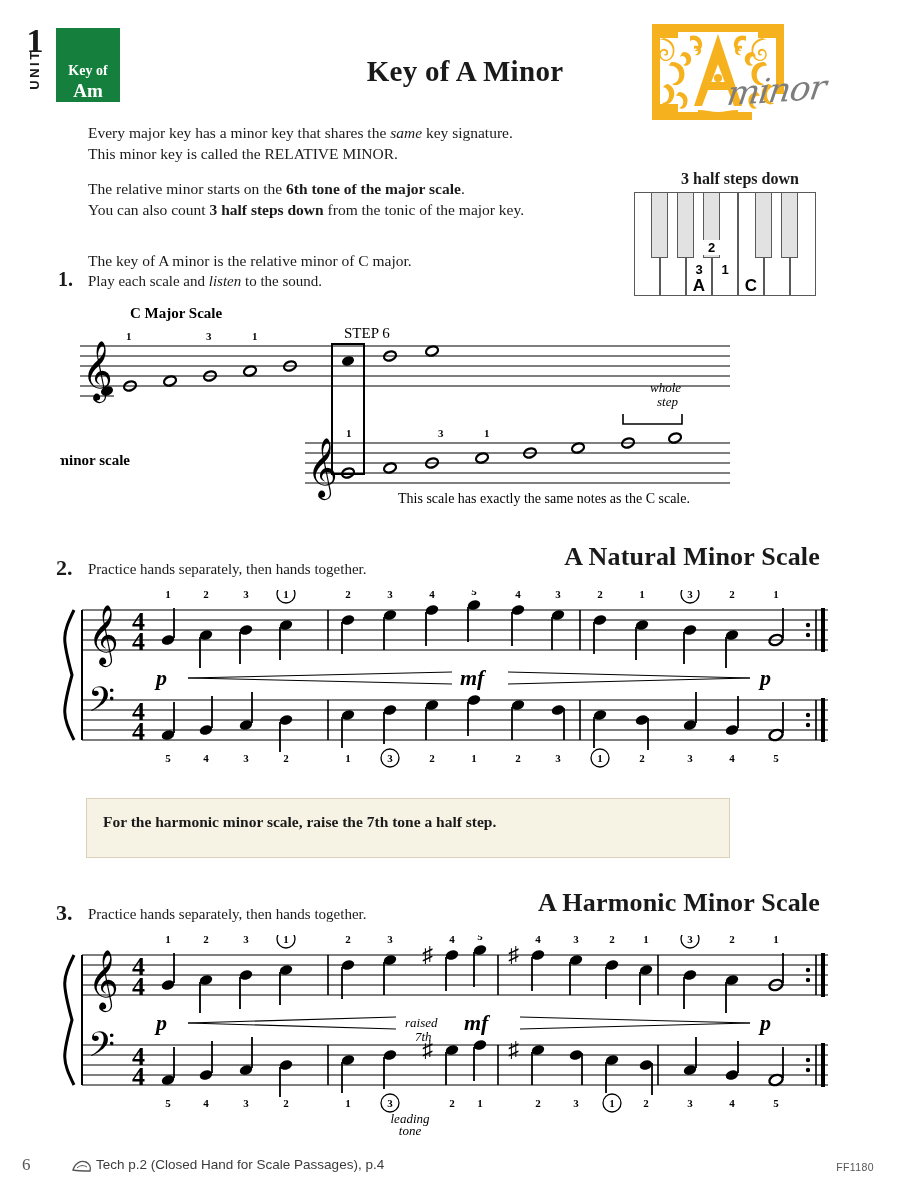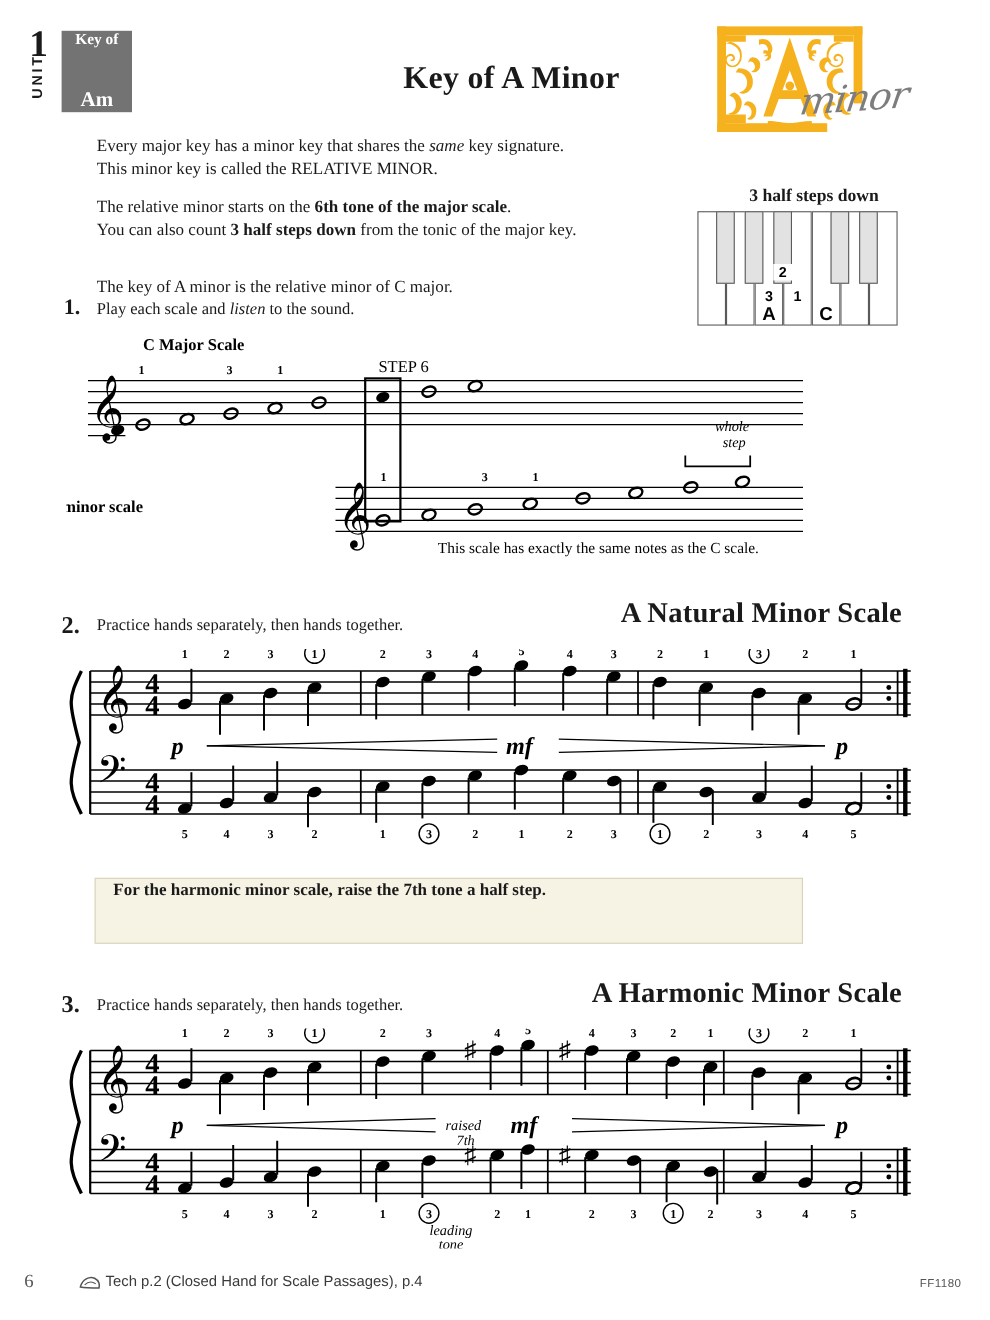--- a/index.html
+++ b/index.html
@@ -6,22 +6,22 @@
   body{width:900px;height:1200px;position:relative;
        font-family:"Liberation Serif",serif;color:#1a1a1a;overflow:hidden;}
   .abs{position:absolute;}
 
   
   #unit-number{left:18px;top:24px;width:34px;text-align:center;
      font-family:"Liberation Serif",serif;font-weight:bold;font-size:34px;line-height:34px;}
   #unit-word{left:4px;top:62px;width:60px;text-align:center;
      font-family:"Liberation Sans",sans-serif;font-size:13px;font-weight:bold;
      letter-spacing:2.5px;transform:rotate(-90deg);transform-origin:center center;}
-  #unit-badge{left:56px;top:28px;width:64px;height:74px;background:#737373;color:#fff;
-     display:flex;flex-direction:column;align-items:center;justify-content:space-between;}
+  #unit-badge{left:56px;top:28px;width:64px;height:74px;background:#15803d;color:#fff;
+     display:flex;flex-direction:column;align-items:center;justify-content:flex-end;}
   #unit-badge .l1{font-size:14px;font-weight:bold;line-height:18px;}
   #unit-badge .l2{font-size:19px;font-weight:bold;line-height:22px;}
 
   #page-title{left:300px;top:55px;width:330px;text-align:center;
      font-size:29px;font-weight:bold;letter-spacing:.3px;}
 
   
   #ornament{left:650px;top:22px;width:230px;height:100px;}
   #ornament .gold{position:absolute;left:0;top:0;}
   #ornament .minor-script{position:absolute;left:78px;top:48px;
@@ -62,21 +62,21 @@
          font-weight:bold;font-size:13px;color:#000;text-align:center;}
 
   
   #staff-top{left:60px;top:300px;}
   #sys1{left:60px;top:590px;}
   #sys2{left:60px;top:935px;}
   text{font-family:"Liberation Serif",serif;}
 
   
   #infobox{left:86px;top:798px;width:644px;height:60px;background:#f7f3e4;
-     border:1px solid #d8d2ba;box-sizing:border-box;padding:0 16px;}
+     border:1px solid #d8d2ba;box-sizing:border-box;padding:12px 16px;}
   #infobox .hd{font-size:15.5px;font-weight:bold;line-height:22px;}
   #infobox .bd{font-size:15.5px;line-height:22px;}
 
   
   #footer-page{left:22px;top:1155px;font-size:17px;color:#555;}
   #footer-hand{left:72px;top:1159px;}
   #footer-text{left:96px;top:1157px;font-family:"Liberation Sans",sans-serif;
      font-size:13.5px;color:#3a3a3a;}
   #footer-code{right:26px;top:1161px;font-family:"Liberation Sans",sans-serif;
      font-size:10.5px;color:#555;letter-spacing:.4px;}

